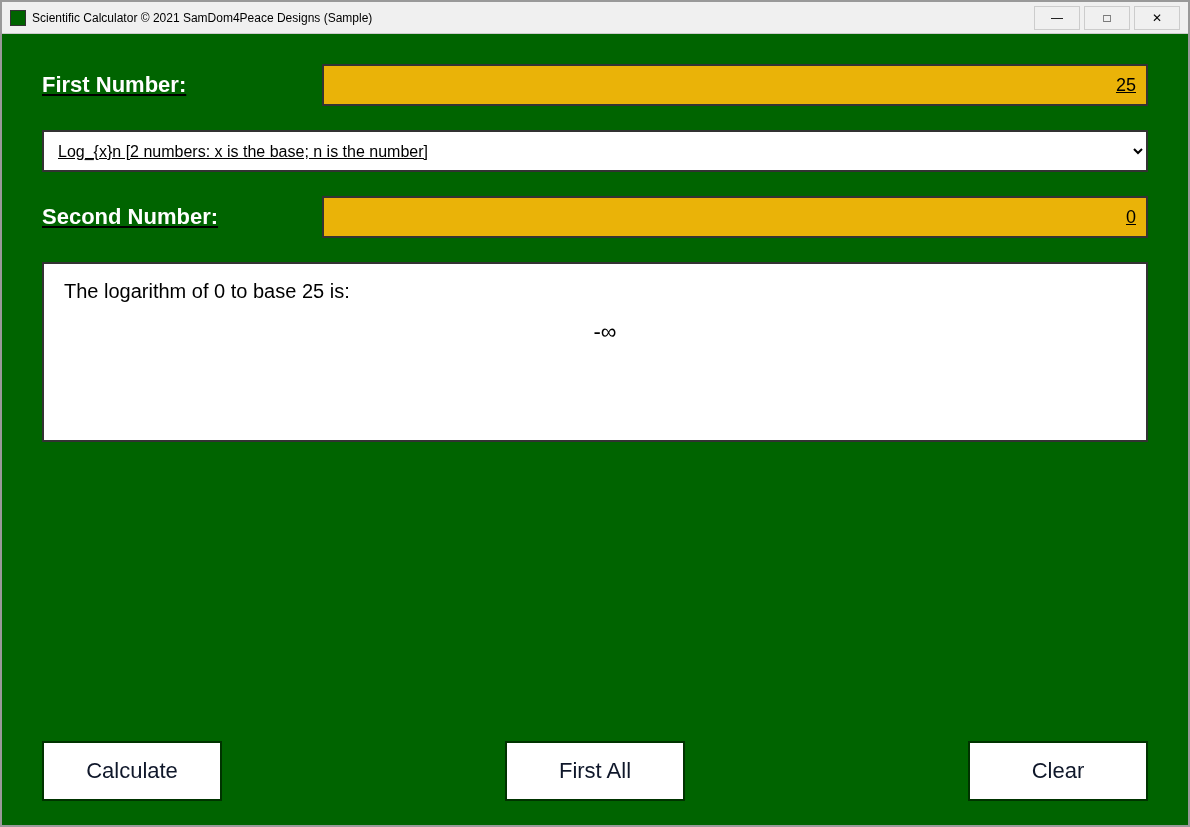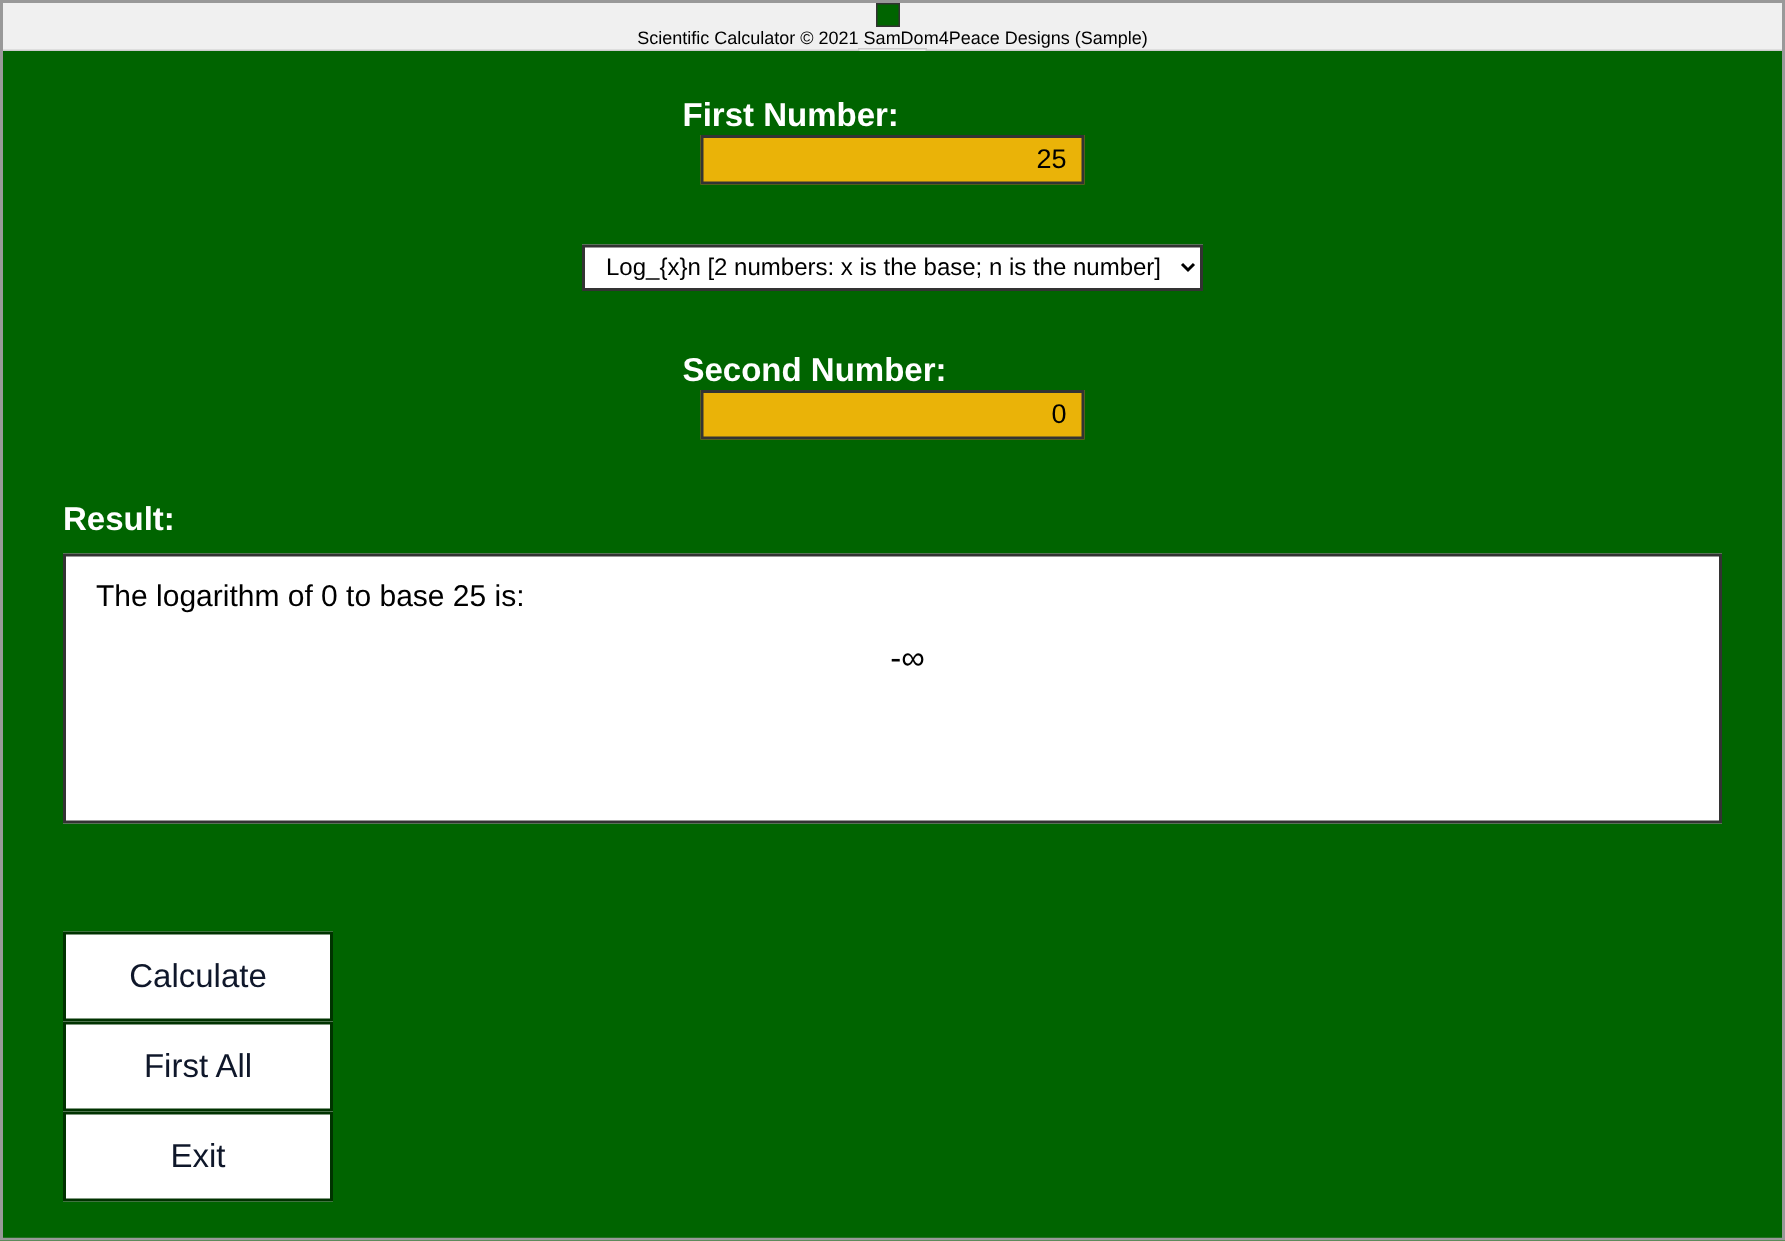--- a/index.html
+++ b/index.html
@@ -1,19 +1,18 @@
 <!DOCTYPE html>
 <html><head>
   <meta charset="utf-8">
   <style>
     * {
       box-sizing: border-box;
       margin: 0;
       padding: 0;
-      flex-direction: column;
     }
 
     body {
       font-family: 'Segoe UI', Tahoma, Geneva, Verdana, sans-serif;
       background: #c0c0c0;
       display: flex;
       justify-content: center;
       align-items: center;
       width: 1190px;
       height: 827px;
@@ -78,21 +77,22 @@
       background: #006400;
       padding: 30px 40px 20px 40px;
       display: flex;
       flex-direction: column;
       gap: 0;
     }
 
     .field-row {
       display: flex;
       align-items: center;
-      margin-bottom: 40px;
+      margin-bottom: 24px;
+      text-decoration: underline;
     }
 
     .field-label {
       color: white;
       font-size: 22px;
       font-weight: bold;
       width: 280px;
       flex-shrink: 0;
     }
 
@@ -212,28 +212,27 @@
         <option>Log base 10 (log x)</option>
       </select>
     </div>
 
     <div class="field-row">
       <label class="field-label">Second Number:</label>
       <input class="field-input" type="text" value="0" style="">
     </div>
 
     <div class="result-section">
-      <div class="result-label">Result:</div>
       <div class="result-box">
         <div class="result-main-text">The logarithm of 0 to base 25 is:</div>
         <div class="result-value">-∞</div>
       </div>
     </div>
 
   </div>
 
   <div class="button-row">
     <button class="action-btn">Calculate</button>
     <button class="action-btn">First All</button>
-    <button class="action-btn">Exit</button>
+    <button class="action-btn">Clear</button>
   </div>
 
 </div>
 
 </body></html>

